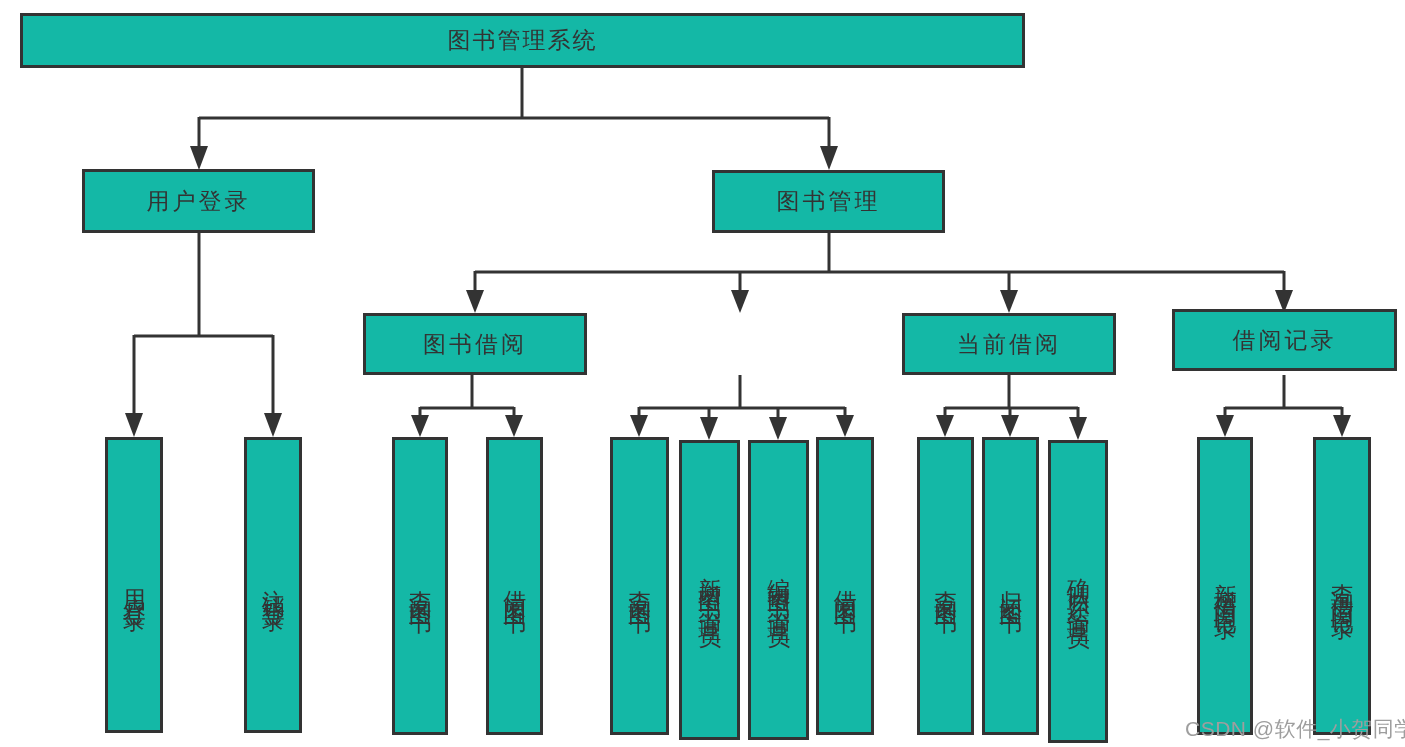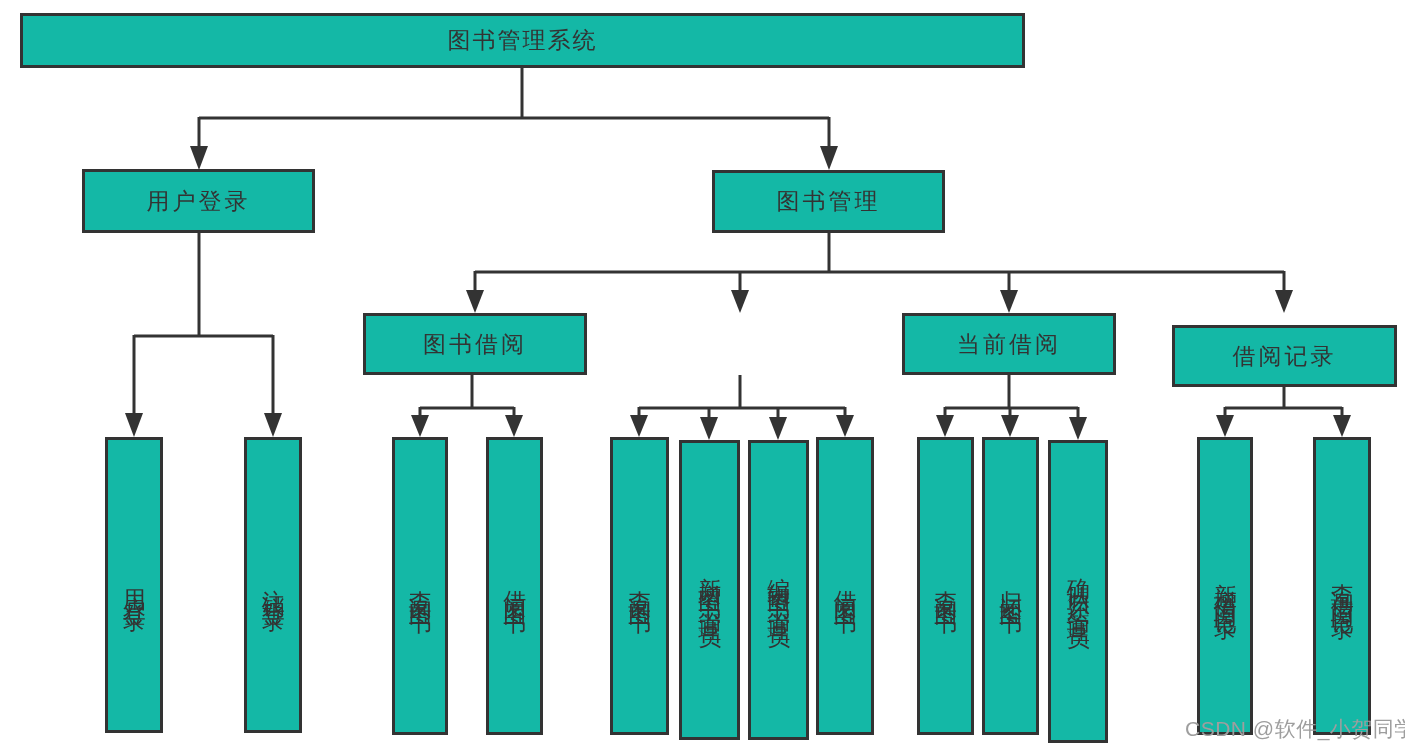--- a/index.html
+++ b/index.html
@@ -142,21 +142,21 @@
   <div class="box hbox" style="left:712px; top:170px; width:233px; height:63px;">
     <span>图书管理</span>
   </div>
 
   <div class="box hbox" style="left:363px; top:313px; width:224px; height:62px;">
     <span>图书借阅</span>
   </div>
   <div class="box hbox" style="left:902px; top:313px; width:214px; height:62px;text-align:right;">
     <span>当前借阅</span>
   </div>
-  <div class="box hbox" style="left:1172px; top:325px; width:225px; height:62px;text-align:right;">
+  <div class="box hbox" style="left:1172px; top:309px; width:225px; height:62px;text-align:right;">
     <span>借阅记录</span>
   </div>
 
   <div class="box vbox" style="left:105px; top:437px; width:58px; height:296px;">
     <span class="vtext">用户登录</span>
   </div>
   <div class="box vbox" style="left:244px; top:437px; width:58px; height:296px;">
     <span class="vtext">注销登录</span>
   </div>
 

